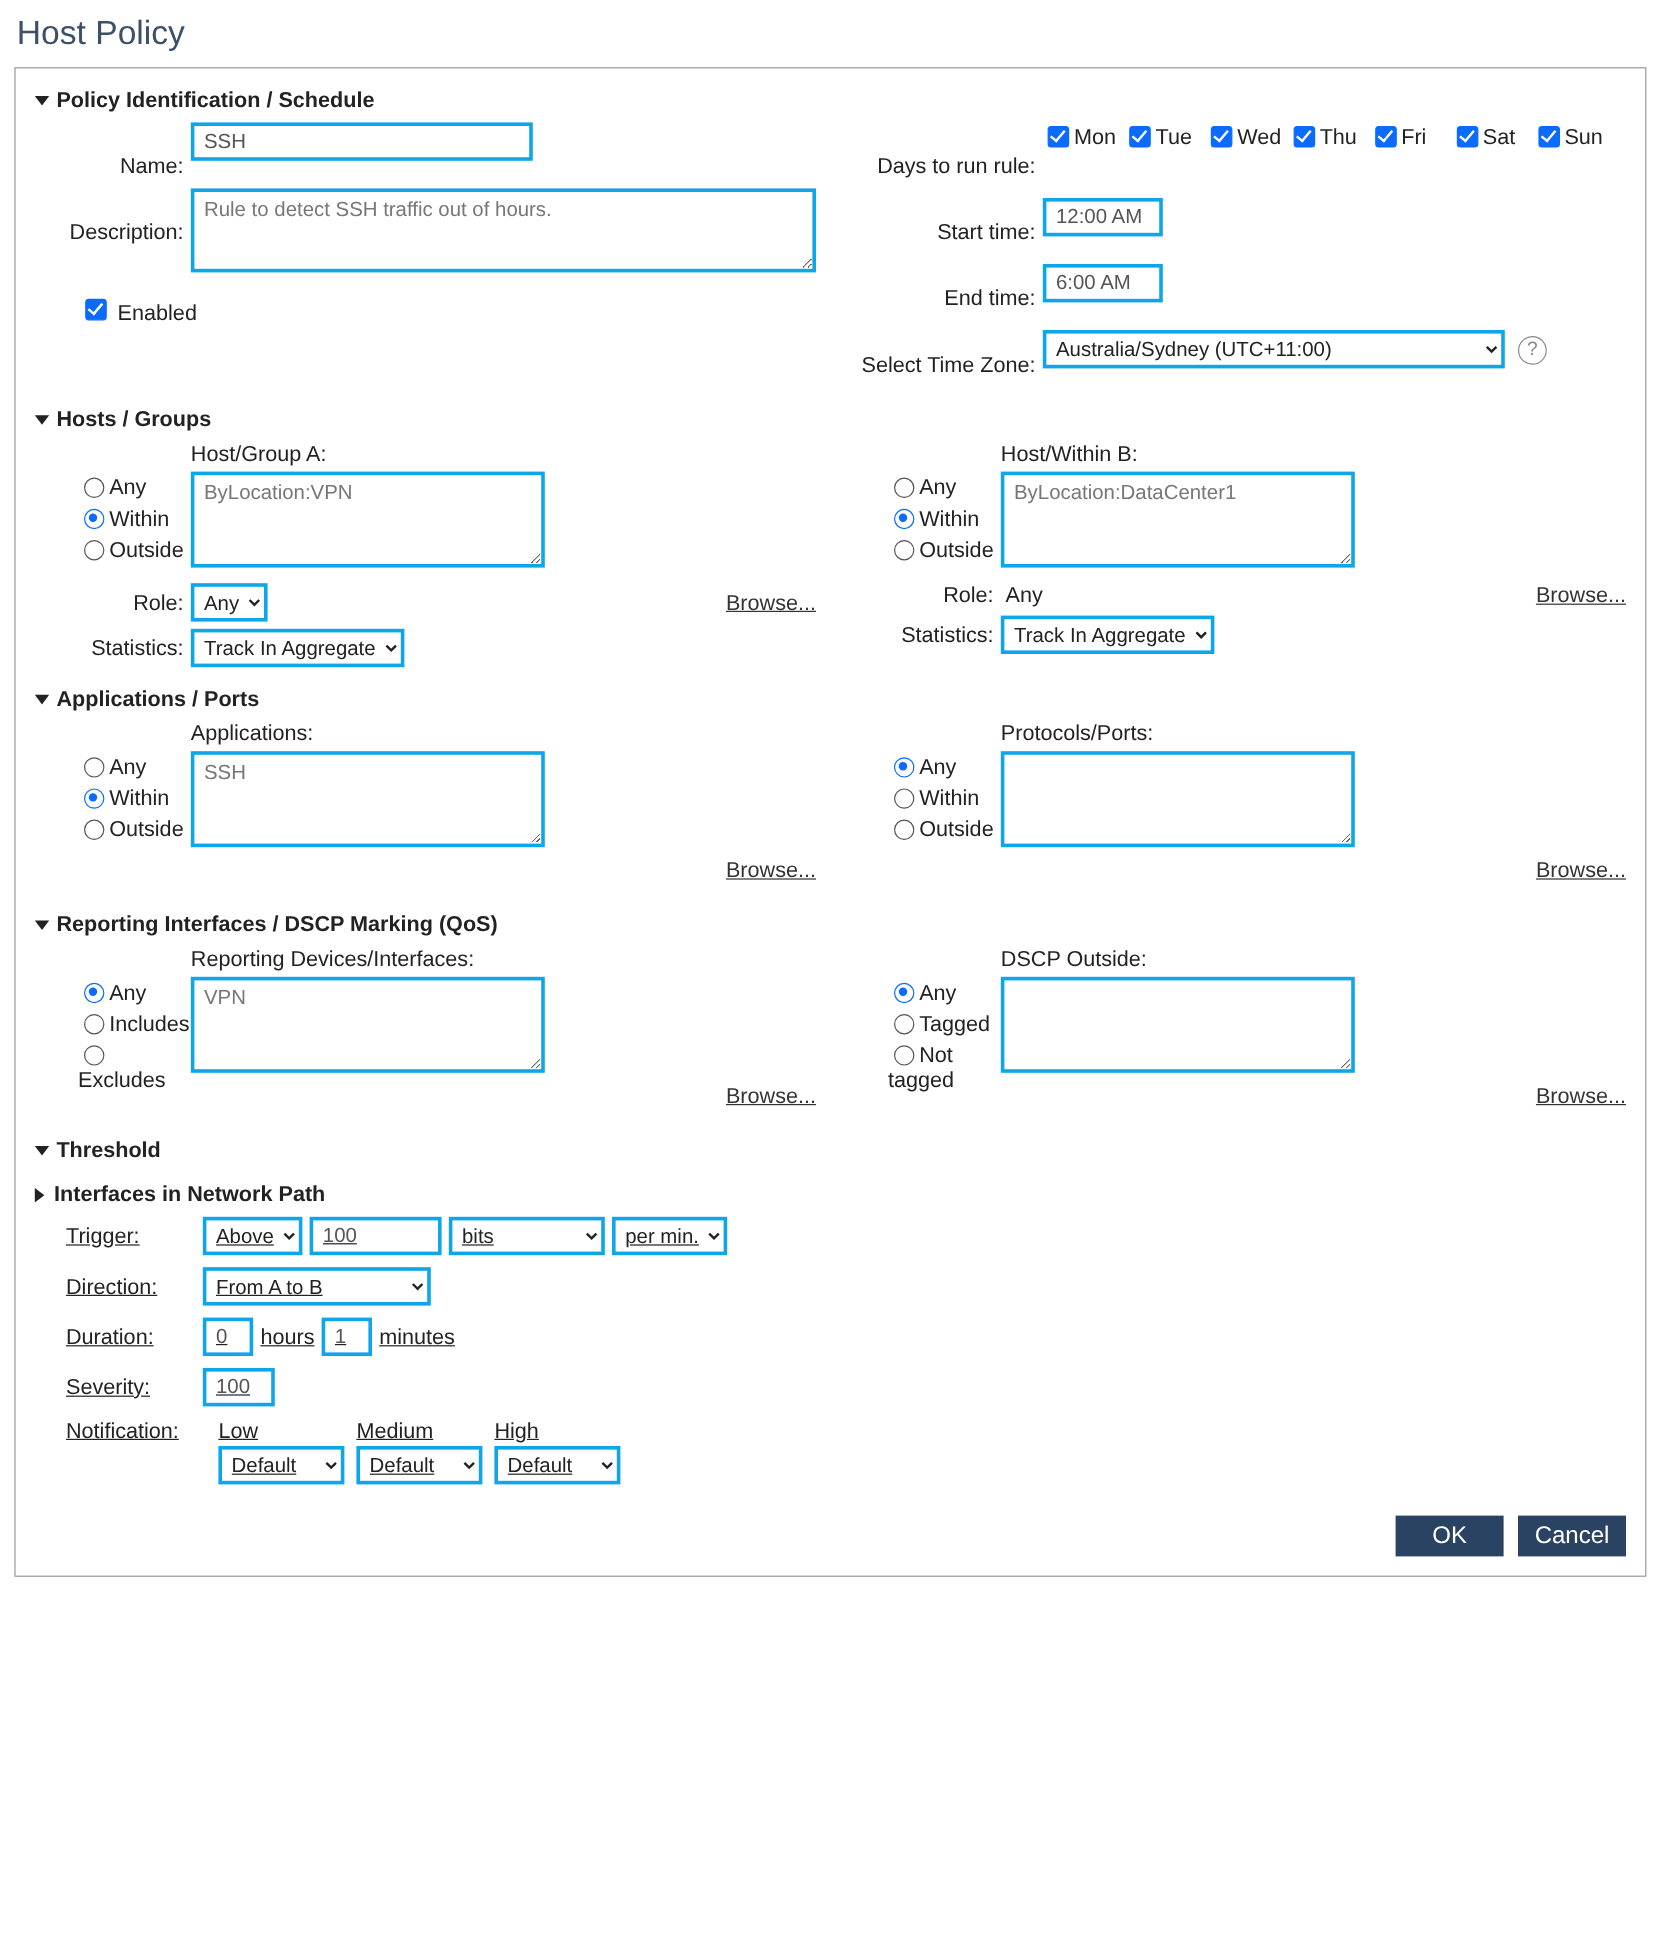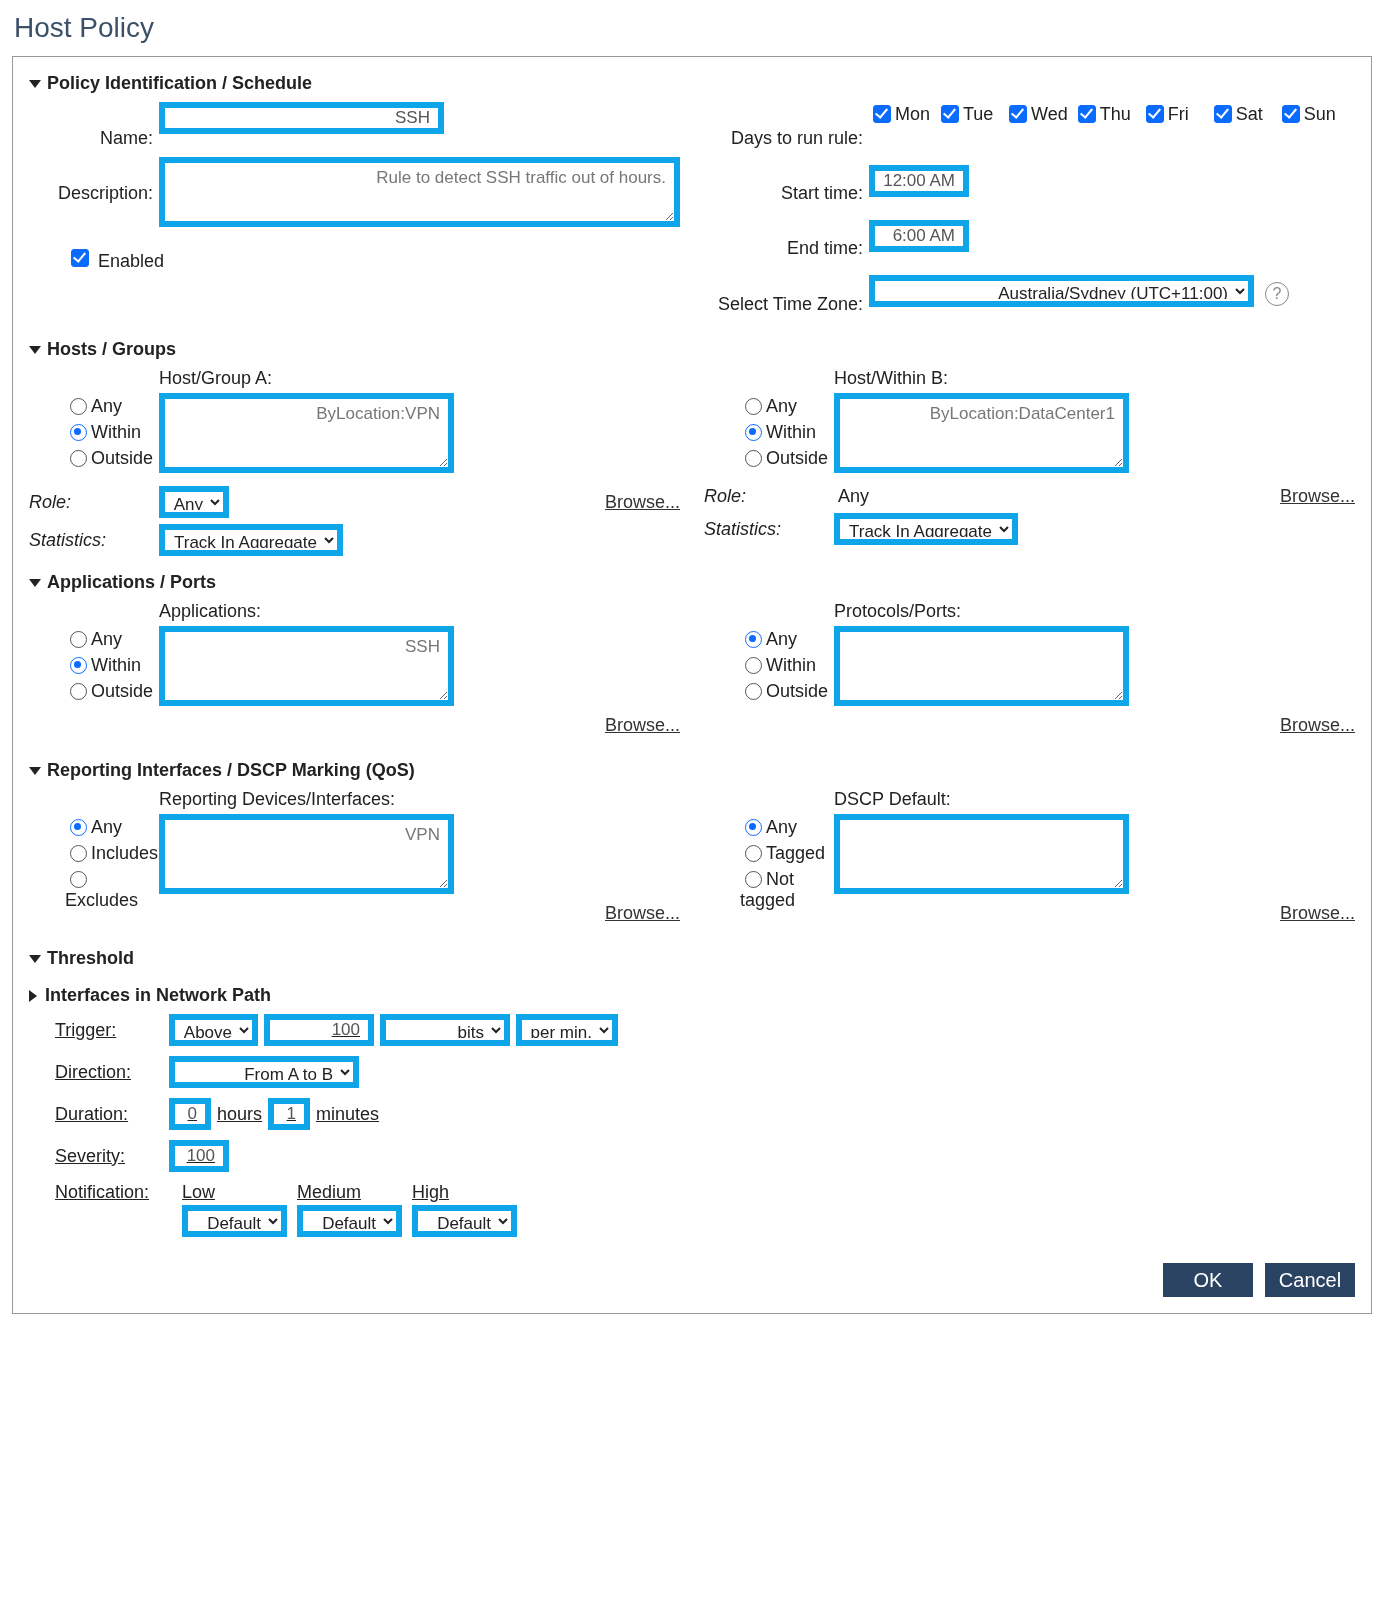--- a/index.html
+++ b/index.html
@@ -61,25 +61,24 @@
     padding-right: 6px;
     padding-top: 5px;
     margin-top: 21px;
   }
   .label-col.wider { width: 165px; }
   .label-col.tz { width: 165px; padding-top:6px; }
   .control-col { flex: 1; }
   input[type="text"], textarea, select {
     font-family: inherit;
     font-size: 17px;
-    border: 6px solid #0ea5e9;
+    border: 3px solid #0ea5e9;
     padding: 4px 8px;
     background: #fff;
     color: #555;
-    text-align: right;
   }
   input[type="text"] { height: 32px; }
   textarea { resize: both; width: 100%; color:#777; line-height:1.3; }
   select { height: 32px; padding: 2px 4px; color:#222; }
   .name-input { width: 285px; }
   .desc-textarea { height: 70px; }
   .enabled-row { margin-top: 14px; margin-left: 38px; }
   .chk {
     appearance: none;
     width: 18px; height: 18px;
@@ -130,21 +129,21 @@
     vertical-align:-3px; margin-right:4px; position:relative;
     cursor:pointer;
   }
   input[type="radio"]:checked::after{
     content:""; position:absolute; left:3px; top:3px; width:7px; height:7px;
     background:#0b6bff; border-radius:50%;
   }
   input[type="radio"]:checked{ border-color:#0b6bff; }
   .big-textarea { width: 295px; height: 80px; }
   .role-row, .stats-row { display:flex; align-items:center; margin-top:6px; }
-  .role-row .lbl, .stats-row .lbl { width:130px; padding-right:6px;font-style:italic; }
+  .role-row .lbl, .stats-row .lbl { width:130px; text-align:right; padding-right:6px; }
   .browse-link { float:right; color:#333; text-decoration:underline; cursor:pointer; }
   .link-row { text-align:right; margin-top:4px; }
   .threshold-row { display:flex; align-items:center; margin-bottom:10px;text-decoration:underline; }
   .threshold-row .lbl { width:140px; padding-left:26px; }
   .threshold-controls { display:flex; align-items:center; gap:6px; flex-wrap:wrap; }
   .small-input { width:60px; color:#777; }
   .num-input { width:110px; }
   .notif-cols { display:flex; gap:10px; }
   .notif-col { display:flex; flex-direction:column; gap:2px; }
   .footer {
@@ -356,21 +355,21 @@
         </div>
         <div class="control-col">
           <textarea class="big-textarea" style="">VPN</textarea>
           <div class="link-row">
               <span class="browse-link">Browse...</span>
             </div>
         </div>
       </div>
     </div>
     <div class="col">
-      <div class="sub-label" style="margin-left:130px;">DSCP Default:</div>
+      <div class="sub-label" style="margin-left:130px;">DSCP Outside:</div>
       <div class="form-row">
         <div class="radio-col">
           <label class="radio-item"><input type="radio" name="dscp" checked="" style=""><span>Any</span></label>
           <label class="radio-item"><input type="radio" name="dscp" style=""><span>Tagged</span></label>
           <label class="radio-item"><input type="radio" name="dscp" style=""><span>Not tagged</span></label>
         </div>
         <div class="control-col">
           <textarea class="big-textarea" style=""></textarea>
           <div class="link-row">
               <span class="browse-link">Browse...</span>

